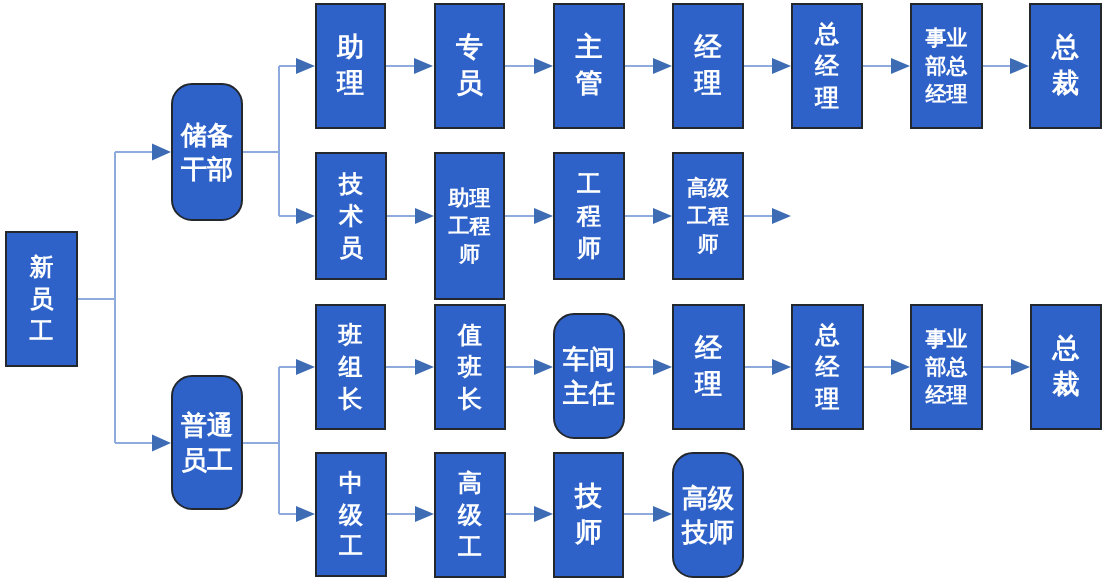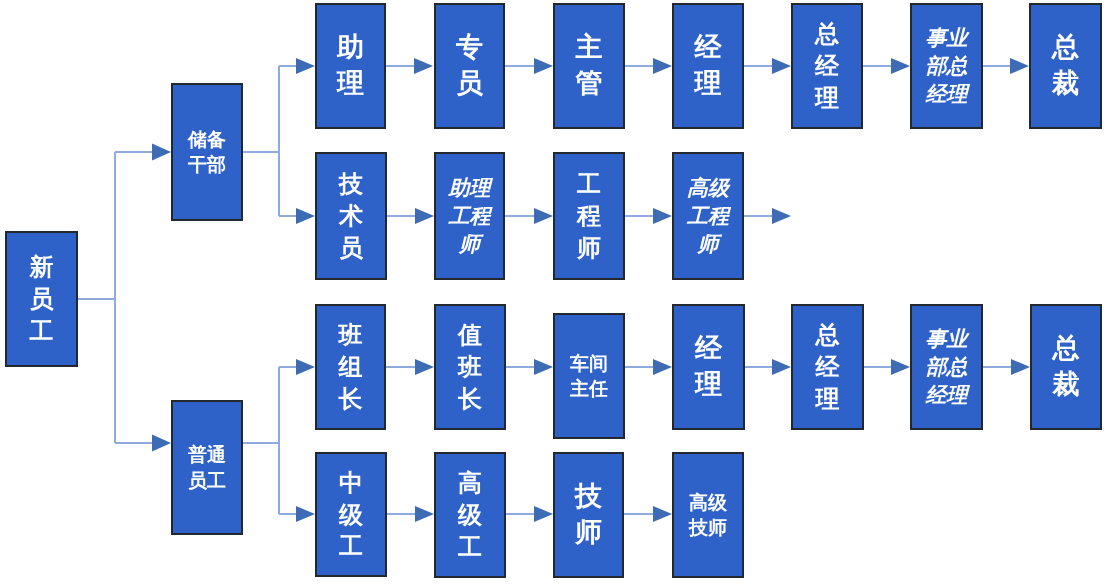--- a/index.html
+++ b/index.html
@@ -10,35 +10,35 @@
   .connectors{position:absolute;left:0;top:0;width:1107px;height:584px;}
   .node{
     position:absolute;box-sizing:border-box;
     background:#2E62C9;border:2px solid #23272E;
     color:#ffffff;font-weight:700;text-align:center;
     display:flex;align-items:center;justify-content:center;
     white-space:pre-line;line-height:1.32;
   }
   .fs-a{font-size:27px;}
   .fs-b{font-size:24px;}
-  .fs-c{font-size:19px;}
-  .fs-d{font-size:21px;font-style:italic;}
+  .fs-c{font-size:26px;border-radius:21px;}
+  .fs-d{font-size:21px;}
   
   .p-new_employee{left:5px;top:231px;width:73px;height:136px;}
   .p-reserve_cadre{left:171px;top:83px;width:72px;height:138px;}
-  .p-ordinary_employee{left:171px;top:375px;width:72px;height:135px;margin-top:25px;}
+  .p-ordinary_employee{left:171px;top:375px;width:72px;height:135px;}
   .p-assistant{left:315px;top:3px;width:71px;height:126px;}
   .p-specialist{left:434px;top:3px;width:71px;height:126px;}
   .p-supervisor{left:553px;top:3px;width:72px;height:126px;}
   .p-manager_1{left:672px;top:3px;width:72px;height:126px;}
   .p-general_manager_1{left:791px;top:3px;width:72px;height:126px;}
   .p-division_gm_1{left:910px;top:3px;width:73px;height:126px;}
   .p-president_1{left:1029px;top:3px;width:73px;height:126px;}
   .p-technician{left:315px;top:152px;width:72px;height:128px;}
-  .p-assistant_engineer{left:434px;top:152px;width:71px;height:128px;}
+  .p-assistant_engineer{left:434px;top:152px;width:71px;height:148px;}
   .p-engineer{left:553px;top:152px;width:72px;height:128px;}
   .p-senior_engineer{left:672px;top:152px;width:72px;height:128px;}
   .p-chief_engineer{left:791px;top:152px;width:72px;height:128px;}
   .p-team_leader{left:315px;top:304px;width:71px;height:126px;}
   .p-shift_leader{left:434px;top:304px;width:72px;height:126px;}
   .p-workshop_director{left:553px;top:304px;width:72px;height:126px;margin-top:9px;}
   .p-manager_2{left:672px;top:304px;width:73px;height:126px;}
   .p-general_manager_2{left:791px;top:304px;width:73px;height:126px;}
   .p-division_gm_2{left:910px;top:304px;width:73px;height:126px;}
   .p-president_2{left:1030px;top:304px;width:72px;height:126px;}

